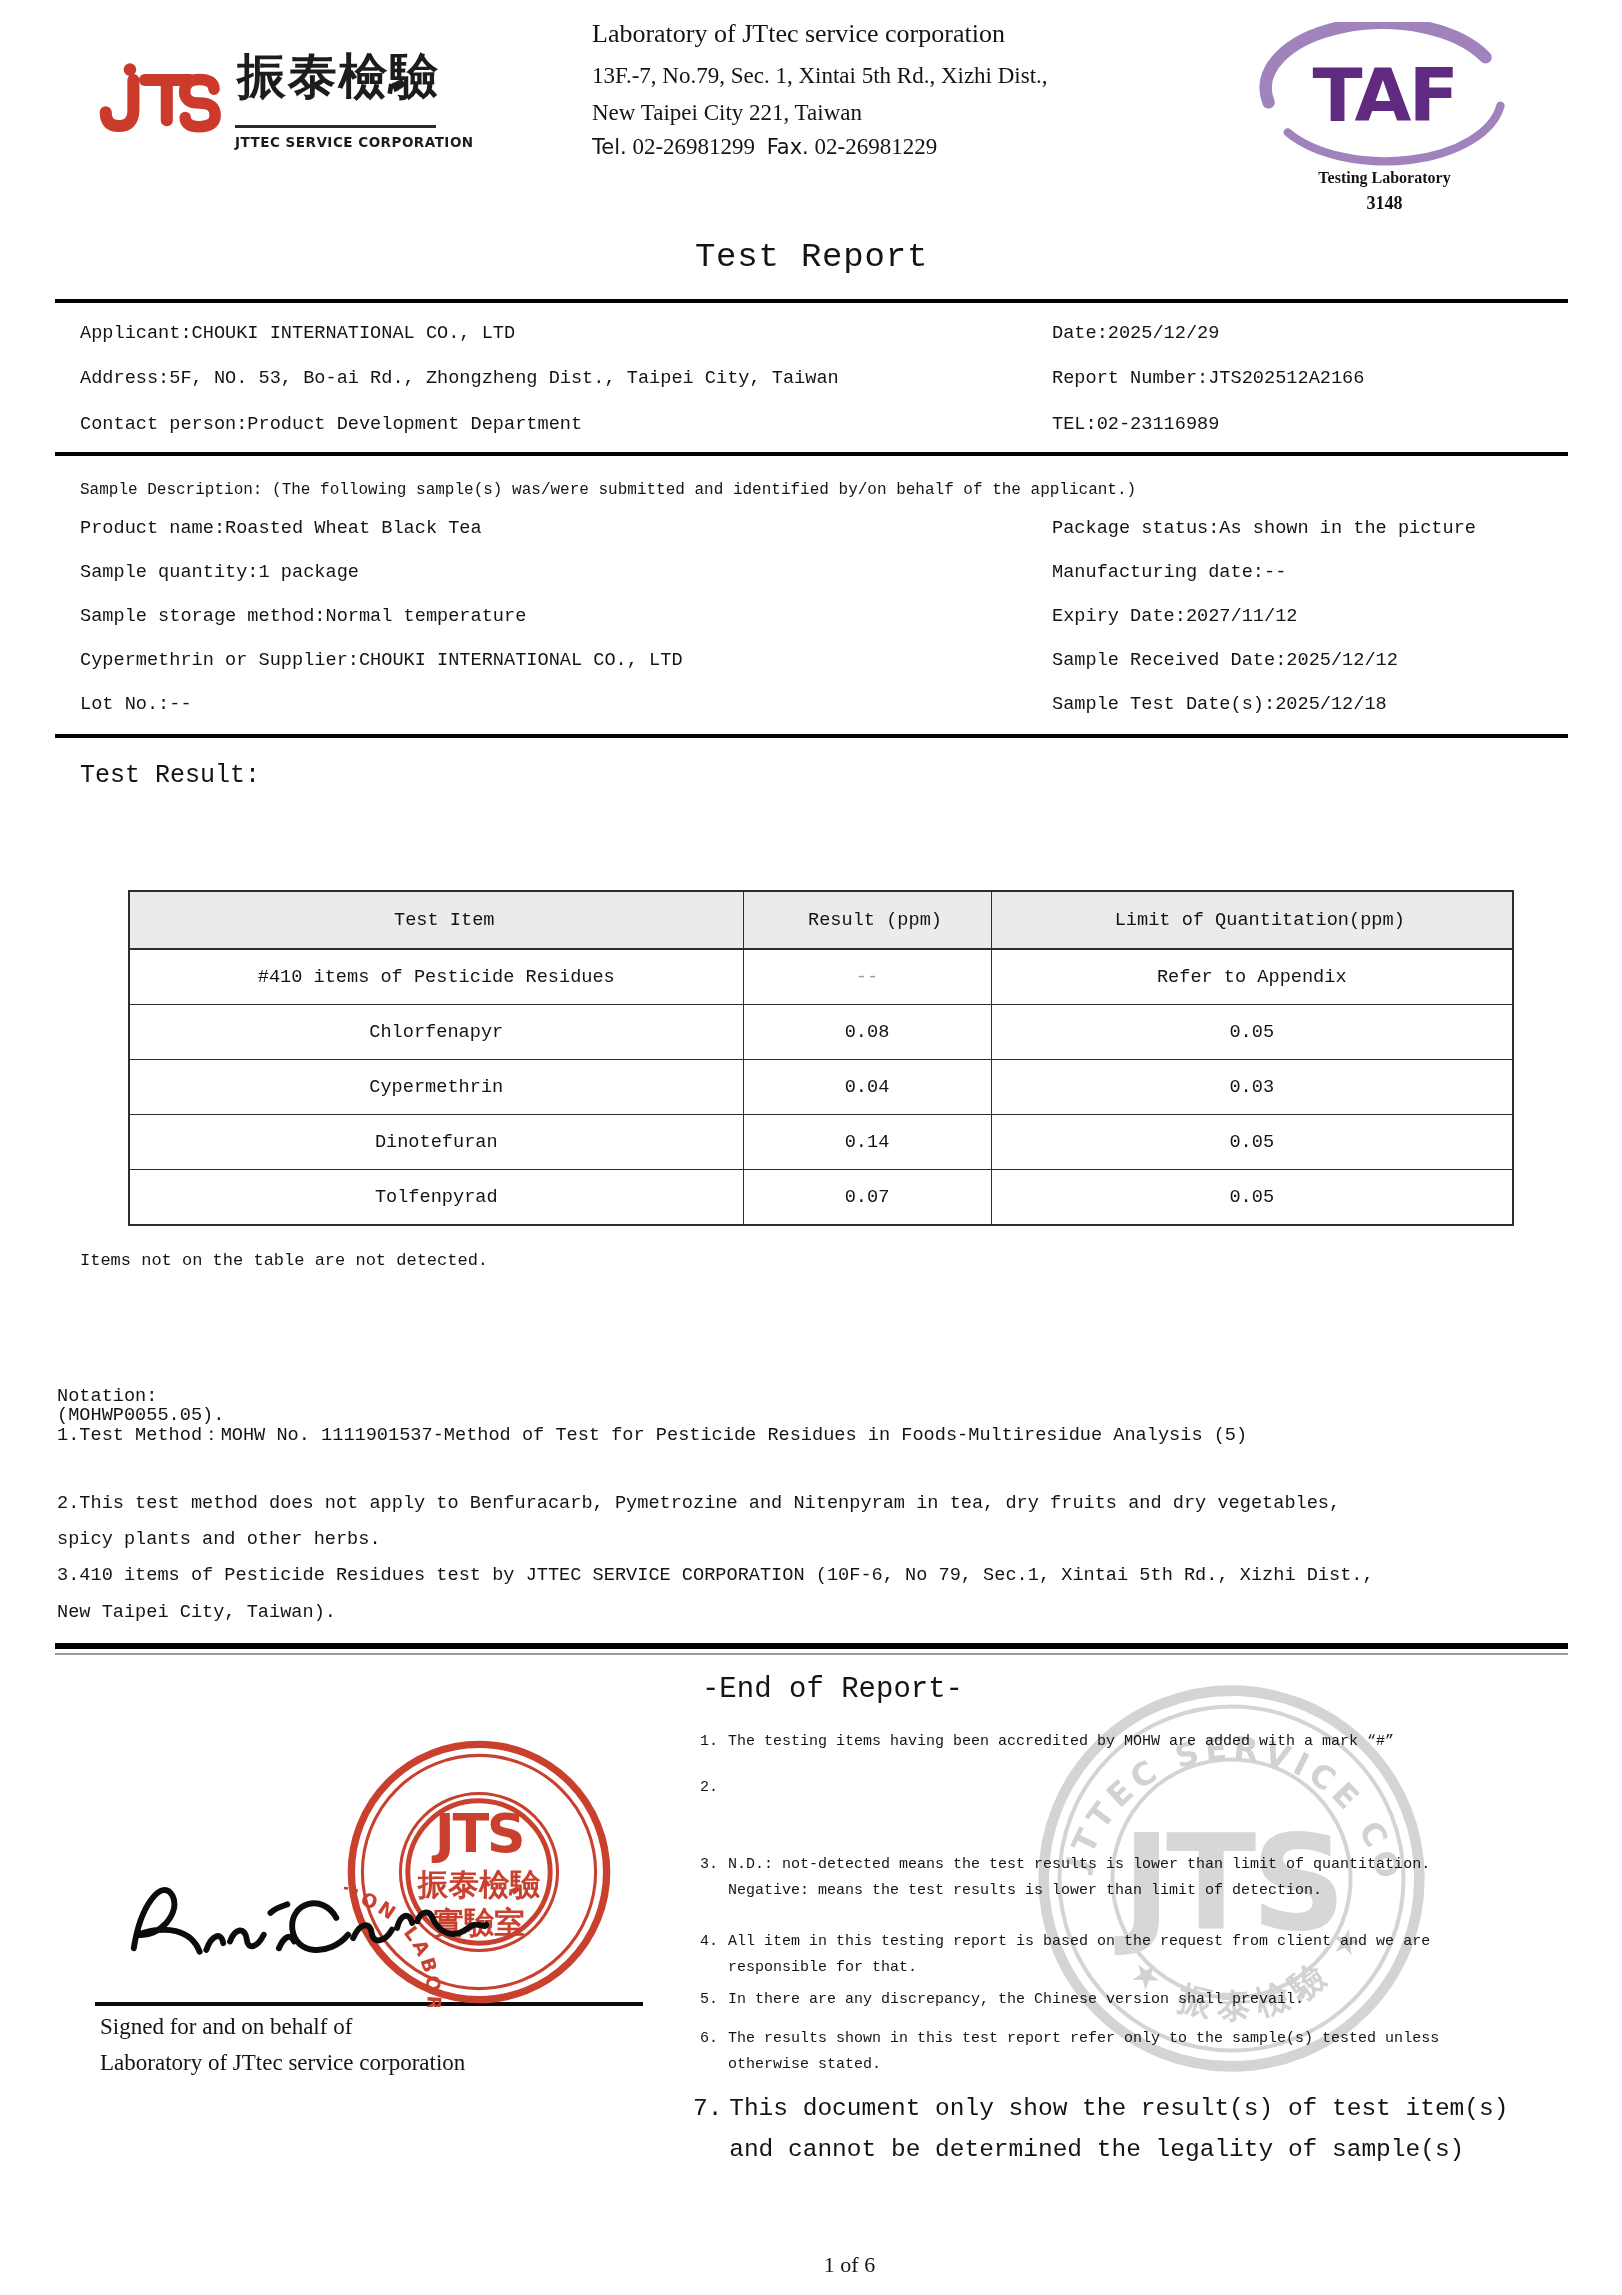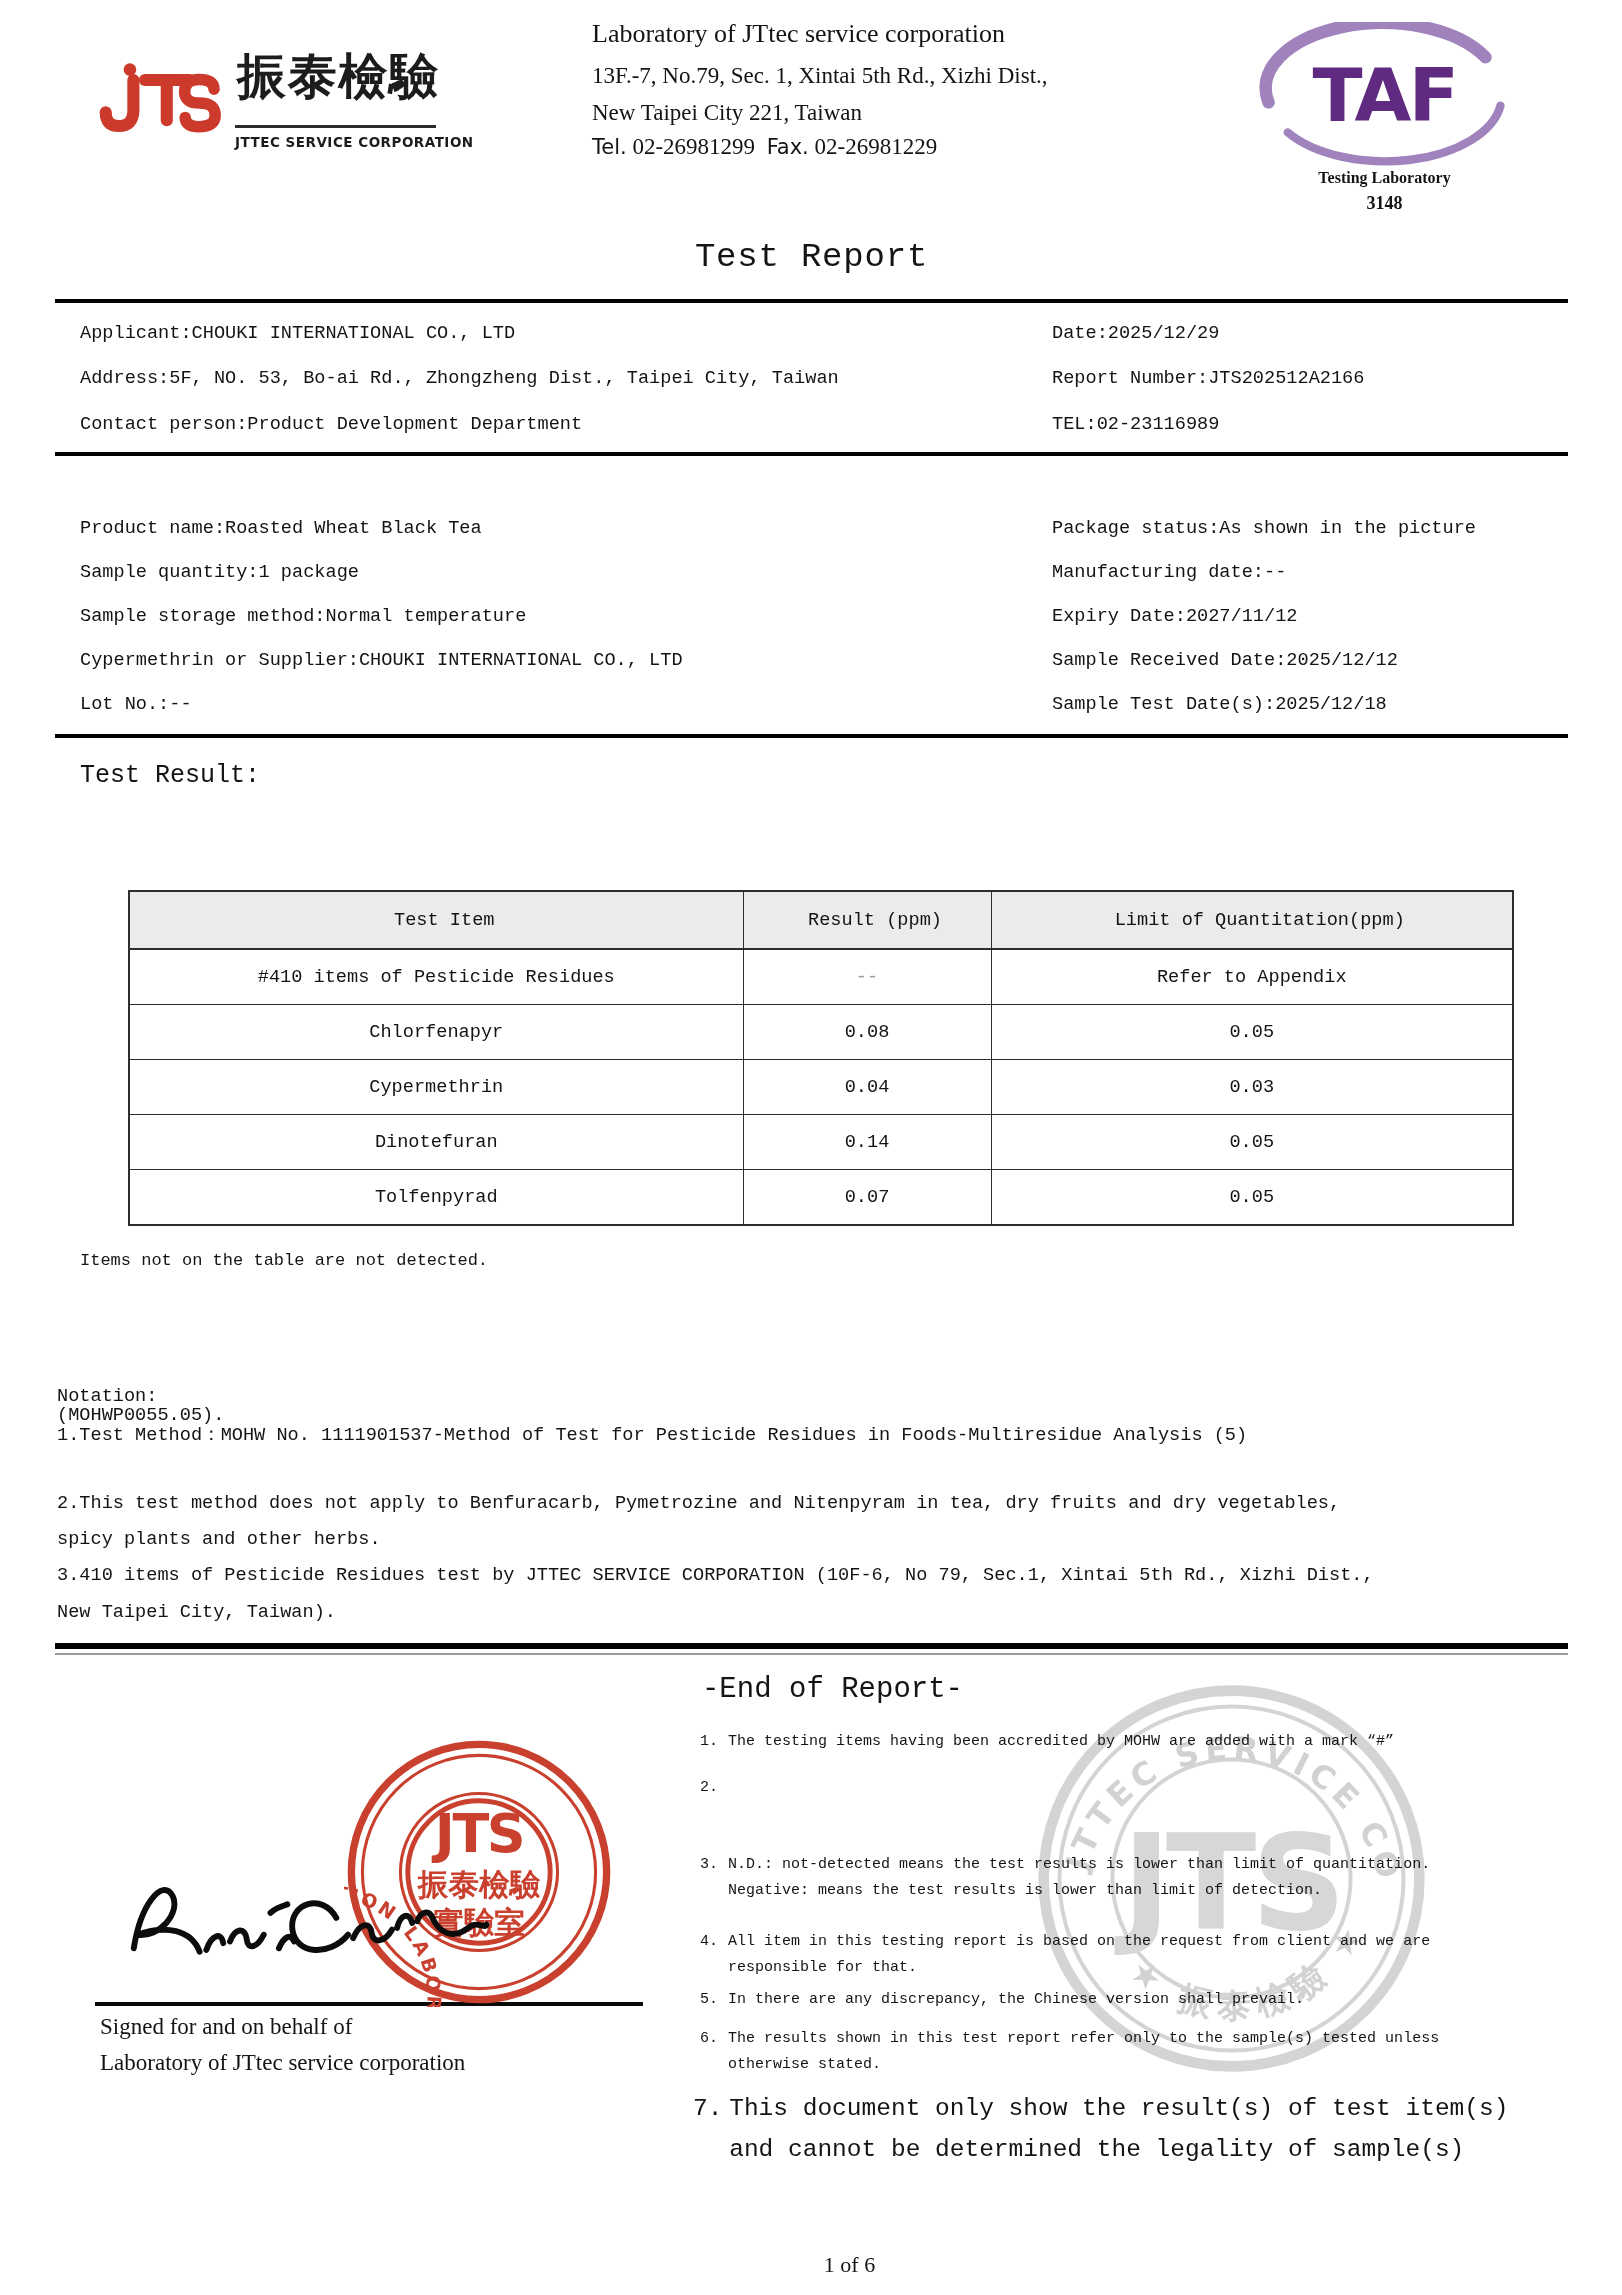--- a/index.html
+++ b/index.html
@@ -100,20 +100,21 @@
 
   <div class="abs bline" style="left:80px;  top:323px;">Applicant:CHOUKI INTERNATIONAL CO., LTD</div>
   <div class="abs bline" style="left:80px;  top:368px;">Address:5F, NO. 53, Bo-ai Rd., Zhongzheng Dist., Taipei City, Taiwan</div>
   <div class="abs bline" style="left:80px;  top:414px;">Contact person:Product Development Department</div>
   <div class="abs bline" style="left:1052px; top:323px;">Date:2025/12/29</div>
   <div class="abs bline" style="left:1052px; top:368px;">Report Number:JTS202512A2166</div>
   <div class="abs bline" style="left:1052px; top:414px;">TEL:02-23116989</div>
 
   <div class="abs hrule" style="top:452px;"></div>
 
+  <div class="abs bline-sm" style="left:80px; top:481px;">Sample Description: (The following sample(s) was/were submitted and identified by/on behalf of the applicant.)</div>
   <div class="abs bline" style="left:80px;  top:518px;">Product name:Roasted Wheat Black Tea</div>
   <div class="abs bline" style="left:80px;  top:562px;">Sample quantity:1 package</div>
   <div class="abs bline" style="left:80px;  top:606px;">Sample storage method:Normal temperature</div>
   <div class="abs bline" style="left:80px;  top:650px;">Cypermethrin or Supplier:CHOUKI INTERNATIONAL CO., LTD</div>
   <div class="abs bline" style="left:80px;  top:694px;">Lot No.:--</div>
   <div class="abs bline" style="left:1052px; top:518px;">Package status:As shown in the picture</div>
   <div class="abs bline" style="left:1052px; top:562px;text-align:center;">Manufacturing date:--</div>
   <div class="abs bline" style="left:1052px; top:606px;">Expiry Date:2027/11/12</div>
   <div class="abs bline" style="left:1052px; top:650px;">Sample Received Date:2025/12/12</div>
   <div class="abs bline" style="left:1052px; top:694px;">Sample Test Date(s):2025/12/18</div>

